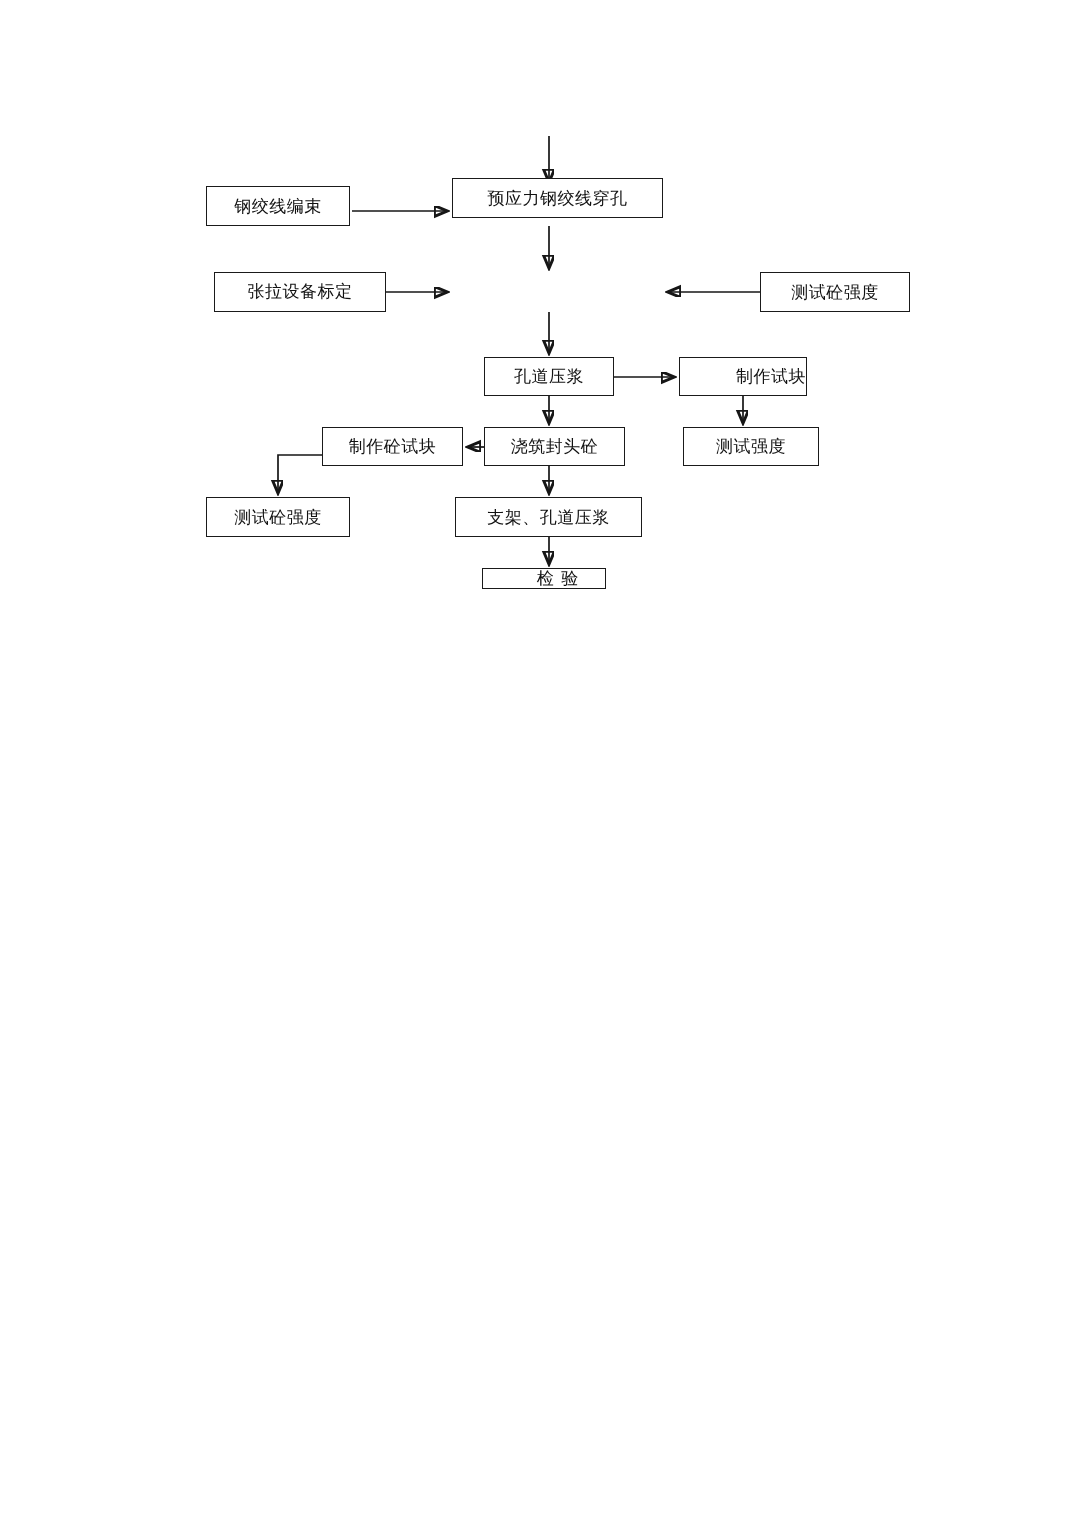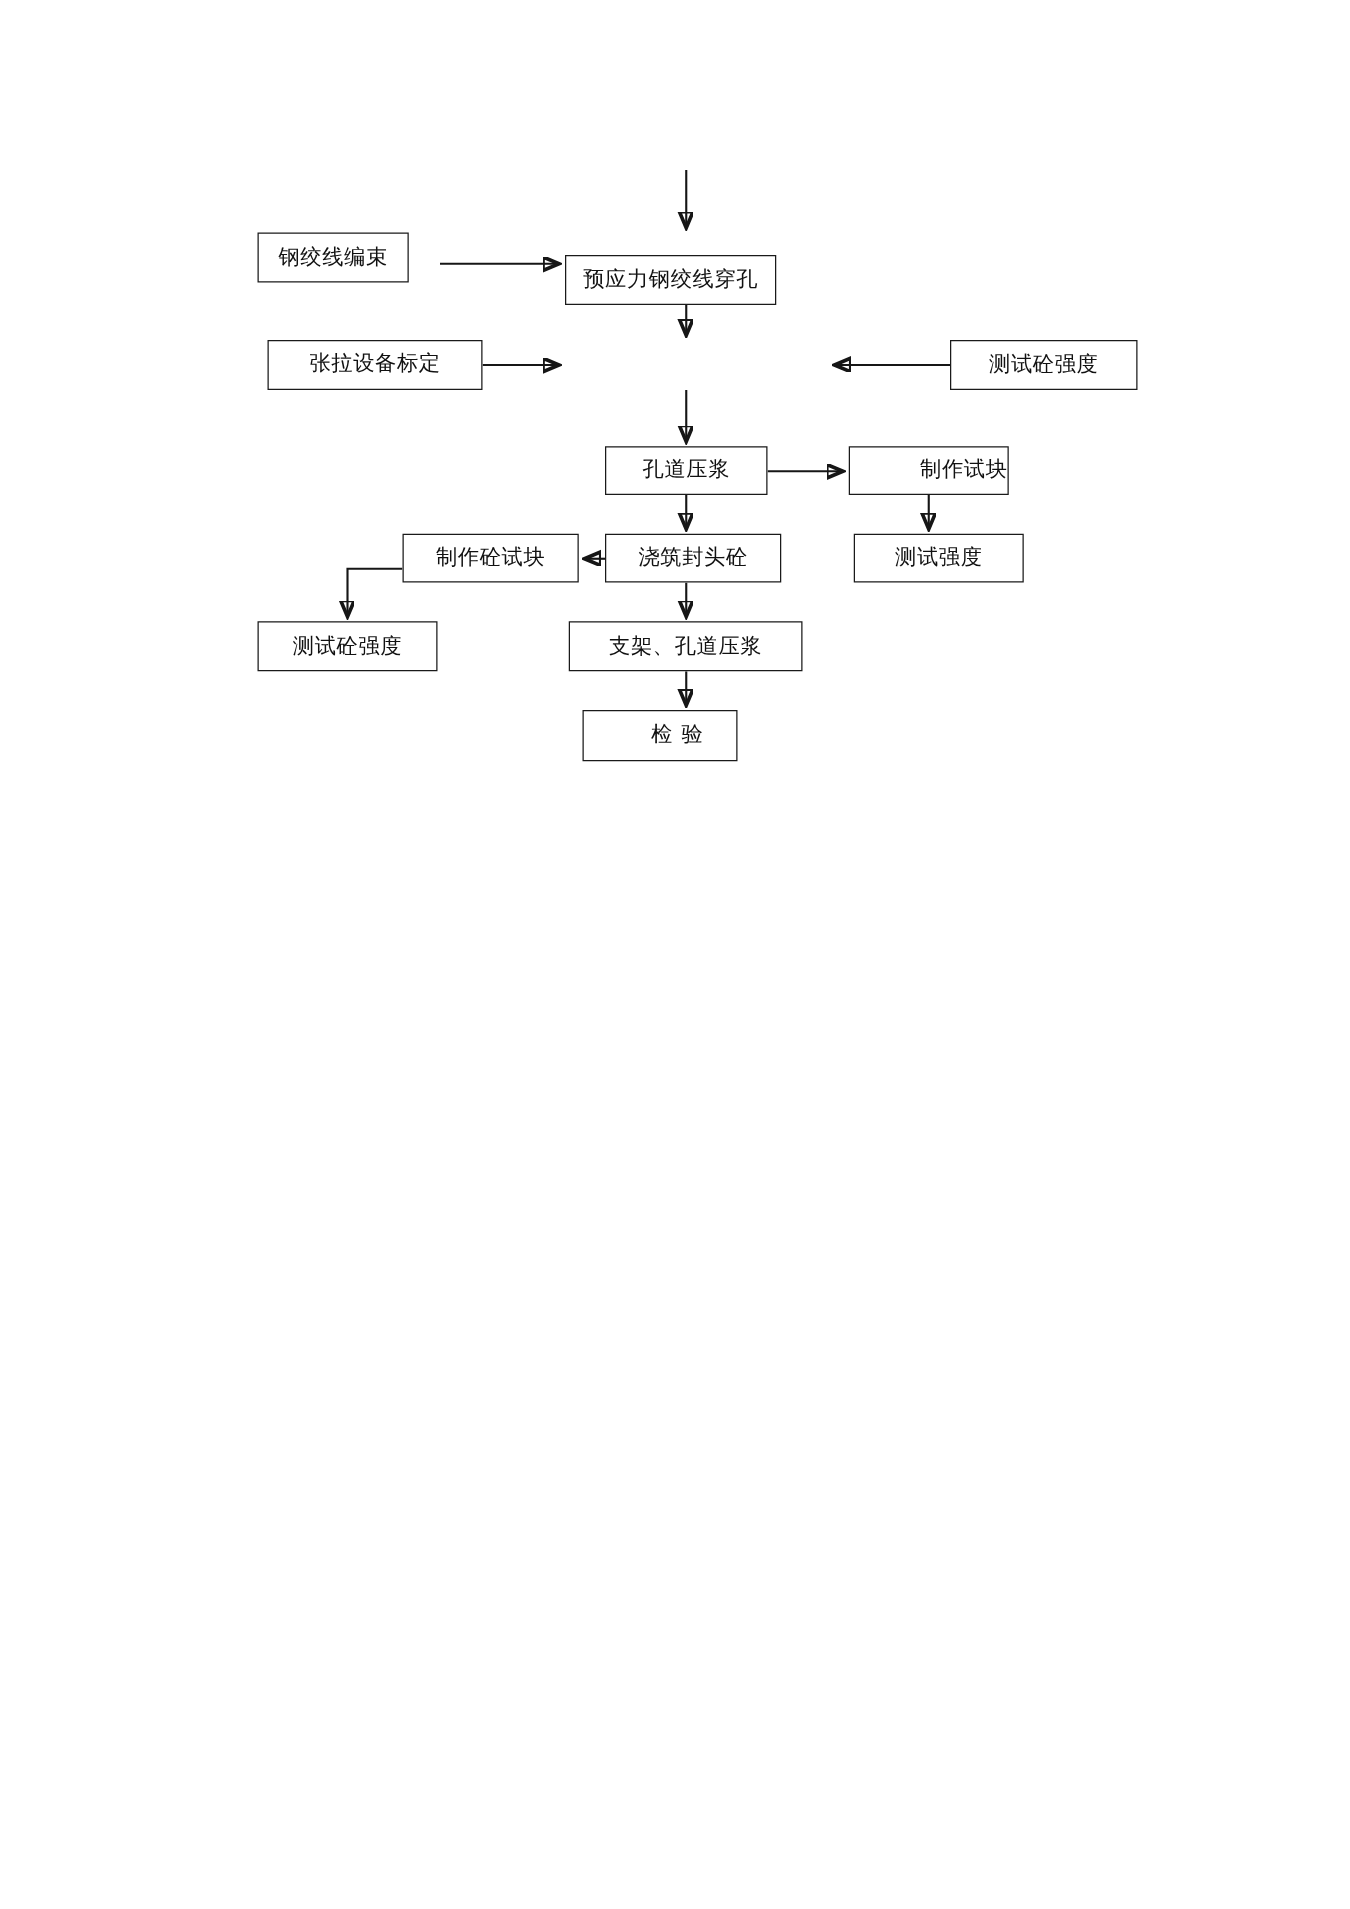--- a/index.html
+++ b/index.html
@@ -89,24 +89,24 @@
 
     <path d="M484,447 L468,447" marker-end="url(#arrowhead)"></path>
 
     <path d="M322,455 L278,455 L278,493" marker-end="url(#arrowhead)"></path>
 
     <path d="M549,466 L549,493" marker-end="url(#arrowhead)"></path>
 
     <path d="M549,537 L549,564" marker-end="url(#arrowhead)"></path>
   </svg>
 
-  <div class="node" style="left: 206px; top: 186px; width: 121px; height: 40px;">
+  <div class="node" style="left: 206px; top: 186px; width: 144px; height: 40px;">
     <span class="node-label">钢绞线编束</span>
   </div>
-  <div class="node" style="left: 452px; top: 204px; width: 169px; height: 40px;">
+  <div class="node" style="left: 452px; top: 178px; width: 211px; height: 40px;">
     <span class="node-label">预应力钢绞线穿孔</span>
   </div>
   <div class="node" style="left: 214px; top: 272px; width: 172px; height: 40px; font-family: Liberation Mono, monospace;">
     <span class="node-label">张拉设备标定</span>
   </div>
   <div class="node" style="left: 760px; top: 272px; width: 150px; height: 40px;">
     <span class="node-label">测试砼强度</span>
   </div>
   <div class="node" style="left: 484px; top: 357px; width: 130px; height: 39px;">
     <span class="node-label">孔道压浆</span>
@@ -122,17 +122,17 @@
   </div>
   <div class="node" style="left: 683px; top: 427px; width: 136px; height: 39px;">
     <span class="node-label">测试强度</span>
   </div>
   <div class="node" style="left: 206px; top: 497px; width: 144px; height: 40px;">
     <span class="node-label">测试砼强度</span>
   </div>
   <div class="node" style="left: 455px; top: 497px; width: 187px; height: 40px;">
     <span class="node-label">支架、孔道压浆</span>
   </div>
-  <div class="node wide-space" style="left: 466px; top: 568px; width: 124px; height: 41px; padding-left: 28px;">
+  <div class="node wide-space" style="left: 482px; top: 568px; width: 124px; height: 21px; padding-left: 28px;">
     <span class="node-label">检  验</span>
   </div>
 
 </div>
 
 </body></html>

